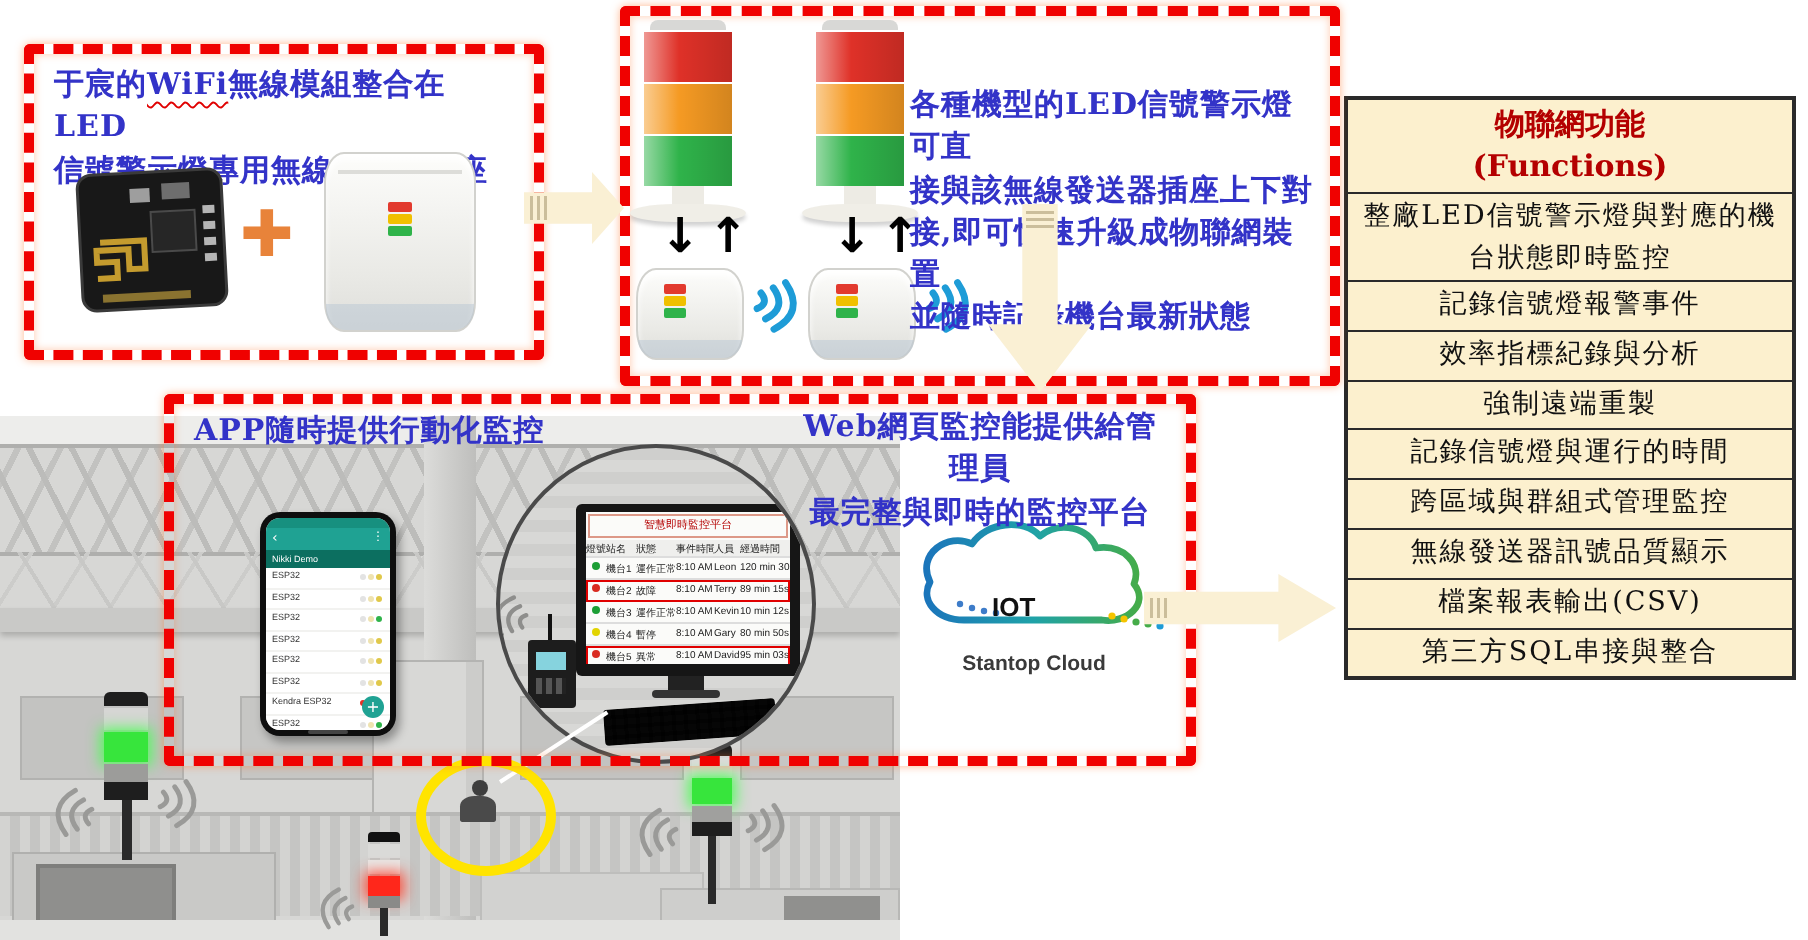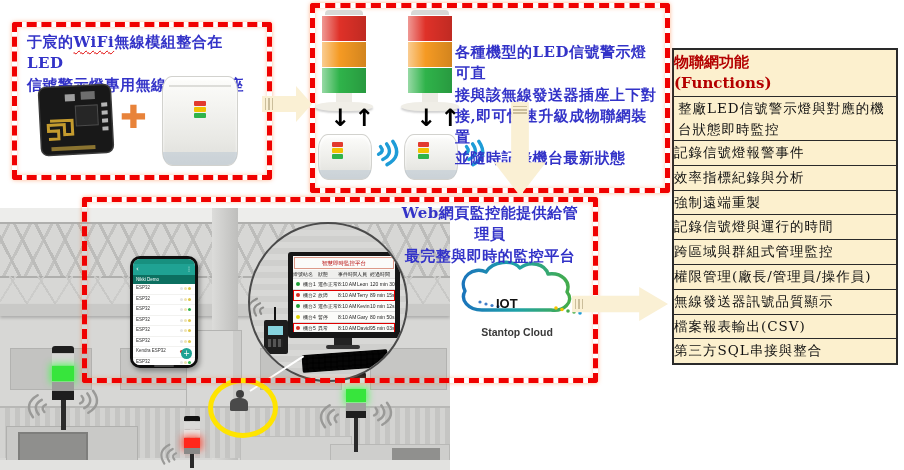--- a/index.html
+++ b/index.html
@@ -30,21 +30,21 @@
   
   .cyl{background:linear-gradient(180deg,#FDFDFB,#E9E9E5 70%,#DEDEDa);border:1px solid #D2D2CE;
        border-radius:10px/15px;box-shadow:inset 0 3px 3px rgba(255,255,255,.9);}
   .cyl-band{position:absolute;left:0;right:0;bottom:0;height:13px;
             background:rgba(180,195,210,.45);border-radius:0 0 10px 10px;}
   .led{width:12px;height:5px;margin-bottom:1px;border-radius:1px;}
   .glow-g{background:#37E53C;box-shadow:0 0 7px 2px rgba(70,255,80,.85);}
   .glow-r{background:#FF271B;box-shadow:0 0 7px 2px rgba(255,60,40,.85);}
   
   #functable{left:672px;top:48px;width:226px;background:#FCF0CE;border:2px solid #2A2A2A;
-             display:flex;flex-direction:column;box-sizing:border-box;text-align:left;color:#111;}
+             display:flex;flex-direction:column;box-sizing:border-box;text-align:center;color:#111;}
   .ft-head{height:44px;border-bottom:1px solid #2A2A2A;color:#B40000;font-weight:bold;
            font-size:15px;line-height:1.4;padding-top:2px;}
   .ft-row{height:23.8px;line-height:23.8px;border-bottom:1px solid #2A2A2A;font-size:13.5px;
           letter-spacing:1px;overflow:hidden;white-space:nowrap;}
   .ft-row.tall{height:44px;line-height:1.5;white-space:normal;padding:1px 4px;font-size:13.5px;
                display:flex;align-items:center;justify-content:center;box-sizing:border-box;}
   .ft-row:last-child{border-bottom:none;}
   
   .ph-row{height:9.5px;background:#FFF;margin-bottom:1px;position:relative;}
   .ph-name{position:absolute;left:3px;top:1px;font-size:4.5px;color:#333;
@@ -229,20 +229,21 @@
     <span>接,即可快速升級成物聯網裝置</span><br>
     <span>並隨時記錄機台最新狀態</span>
   </div>
 
   <div class="abs barrow arr-down" style="left:494px;top:102px;width:52px;height:94px;z-index:7;">
     <div class="ticks-v"></div>
   </div>
 
   <div class="abs dashedbox" style="left:82px;top:197px;width:506px;height:176px;z-index:6;"></div>
 
+  <div class="abs bluecap" style="left:97px;top:205px;z-index:7;">APP隨時提供行動化監控</div>
   <div class="abs bluecap" style="left:394px;top:203px;width:192px;text-align:center;z-index:7;">
     <span>Web網頁監控能提供給管理員</span><br>
     <span>最完整與即時的監控平台</span>
   </div>
 
   <div class="abs" style="left:248px;top:222px;width:156px;height:156px;border-radius:50%;border:2px solid #4A4A4A;
               background:repeating-linear-gradient(0deg,#D8D8D6 0 6px,#CFCFCD 6px 12px);overflow:hidden;z-index:4;">
     <div class="abs" style="left:38px;top:28px;width:112px;height:86px;background:#161616;border-radius:3px;">
       <div class="abs" style="left:5px;top:4px;width:102px;height:76px;background:#FBFBF9;overflow:hidden;">
         <div style="height:10px;line-height:10px;text-align:center;font-size:5.5px;color:#B40000;
@@ -411,19 +412,18 @@
     <div class="ft-head">
       <span>物聯網功能</span><br>
       <span>(Functions)</span>
     </div>
     <div class="ft-row tall">整廠LED信號警示燈與對應的機台狀態即時監控</div>
     <div class="ft-row">記錄信號燈報警事件</div>
     <div class="ft-row">效率指標紀錄與分析</div>
     <div class="ft-row">強制遠端重製</div>
     <div class="ft-row">記錄信號燈與運行的時間</div>
     <div class="ft-row">跨區域與群組式管理監控</div>
-    <div class="ft-row">權限管理(廠長/管理員/操作員)</div>
     <div class="ft-row">無線發送器訊號品質顯示</div>
     <div class="ft-row">檔案報表輸出(CSV)</div>
     <div class="ft-row">第三方SQL串接與整合</div>
   </div>
 
 </div>
 
 </body></html>

